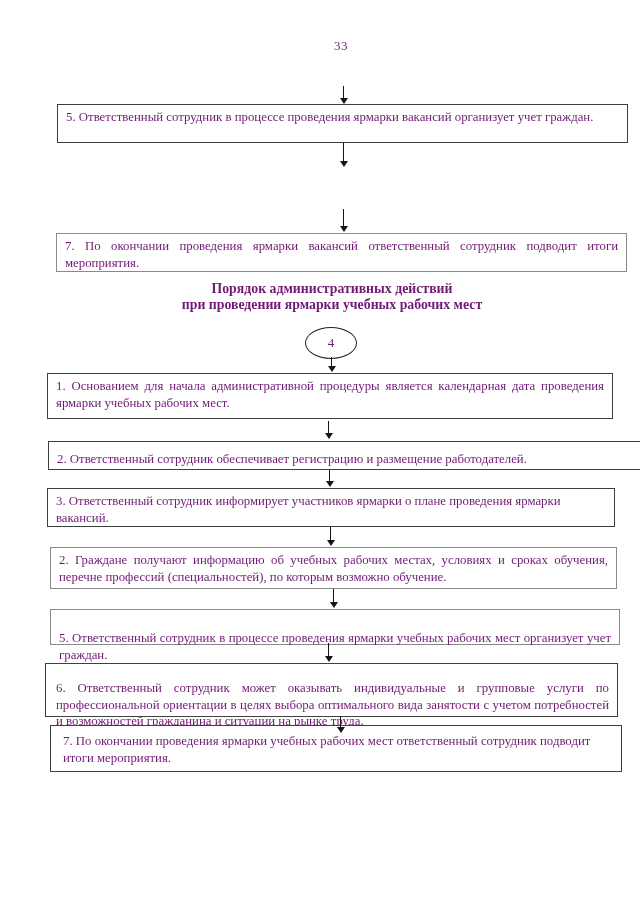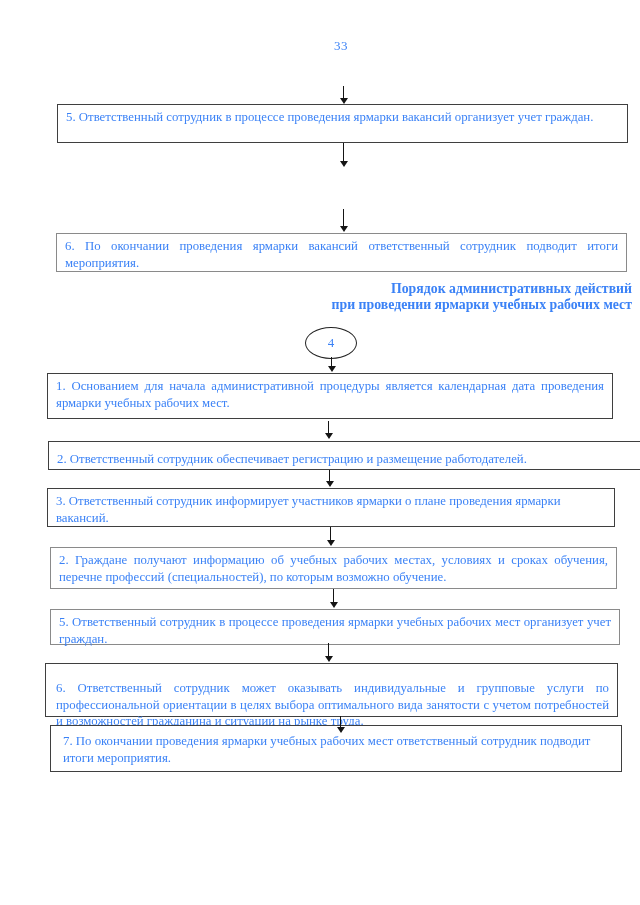--- a/index.html
+++ b/index.html
@@ -1,42 +1,42 @@
 <!DOCTYPE html>
 <html><head>
 <meta charset="utf-8">
 <style>
   html,body{margin:0;padding:0;background:#ffffff;}
   .page{
     position:relative;
     width:640px;height:905px;
     background:#ffffff;
     font-family:"Liberation Serif","DejaVu Serif",serif;
-    color:#3b82f6;
+    color:#701a75;
     overflow:hidden;
   }
   .pagenum{
     position:absolute;top:38px;left:241px;width:200px;
     text-align:center;font-size:13px;letter-spacing:.5px;
   }
   .fbox{
     position:absolute;
     box-sizing:border-box;
     border:1px solid #3f3f3f;
     background:#fff;
     font-size:12.8px;
     line-height:16.6px;
     padding:4px 8px 2px 8px;
     z-index:1;
   }
   .fbox.justify{text-align:justify;}
   .fbox.g{border-color:#8a8a8a;}
   .heading{
     position:absolute;top:281px;left:32px;width:600px;
-    text-align:right;font-weight:bold;font-size:13.8px;line-height:15.8px;
+    text-align:center;font-weight:bold;font-size:13.8px;line-height:15.8px;
   }
   .connector{
     position:absolute;left:305px;top:327px;width:50px;height:30px;
     border:1px solid #222;border-radius:50%;
     display:flex;align-items:center;justify-content:center;
     font-size:13px;background:#fff;z-index:1;
   }
   .arrow{
     position:absolute;width:9px;
     display:flex;flex-direction:column;align-items:center;
@@ -69,21 +69,21 @@
       <div class="shaft"></div>
       <div class="head"></div>
     </div>
 
 
   <div class="arrow" style="left:339px;top:209px;height:23px">
       <div class="shaft"></div>
       <div class="head"></div>
     </div>
 
-  <div class="fbox justify g" style="left:56px;top:233px;width:571px;height:39px">6. По окончании проведения ярмарки вакансий ответственный сотрудник подводит итоги мероприятия.</div>
+  <div class="fbox justify g" style="left:56px;top:233px;width:571px;height:39px">7. По окончании проведения ярмарки вакансий ответственный сотрудник подводит итоги мероприятия.</div>
 
   <div class="heading">
     <div>Порядок административных действий</div>
     <div>при проведении ярмарки учебных рабочих мест</div>
   </div>
 
   <div class="connector">
     <span>4</span>
   </div>
   <div class="arrow" style="left:327px;top:357px;height:15px">
@@ -112,21 +112,21 @@
       <div class="head"></div>
     </div>
 
   <div class="fbox justify g" style="left:50px;top:547px;width:567px;height:42px">2. Граждане получают информацию об учебных рабочих местах, условиях и сроках обучения, перечне профессий (специальностей), по которым возможно обучение.</div>
 
   <div class="arrow" style="left:329px;top:589px;height:19px">
       <div class="shaft"></div>
       <div class="head"></div>
     </div>
 
-  <div class="fbox justify g" style="left:50px;top:609px;width:570px;height:36px;padding-top:4px">5. Ответственный сотрудник в процессе проведения ярмарки учебных рабочих мест организует учет граждан.</div>
+  <div class="fbox justify g" style="left:50px;top:609px;width:570px;height:36px;padding-top:20px">5. Ответственный сотрудник в процессе проведения ярмарки учебных рабочих мест организует учет граждан.</div>
 
   <div class="arrow" style="left:324px;top:643px;height:19px">
       <div class="shaft"></div>
       <div class="head"></div>
     </div>
 
   <div class="fbox justify" style="left:45px;top:663px;width:573px;height:54px;padding:16px 8px 2px 10px">6. Ответственный сотрудник может оказывать индивидуальные и групповые услуги по профессиональной ориентации в целях выбора оптимального вида занятости с учетом потребностей и возможностей гражданина и ситуации на рынке труда.</div>
 
   <div class="arrow" style="left:336px;top:716px;height:17px;z-index:3">
       <div class="shaft"></div>

